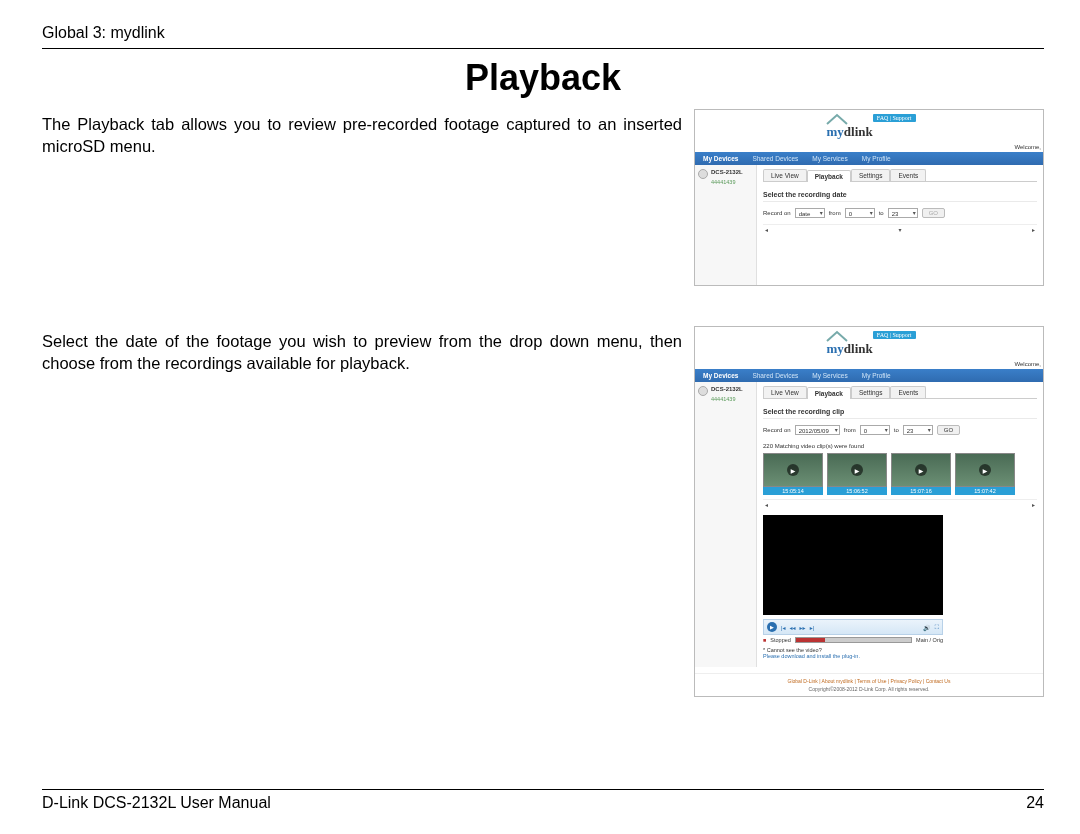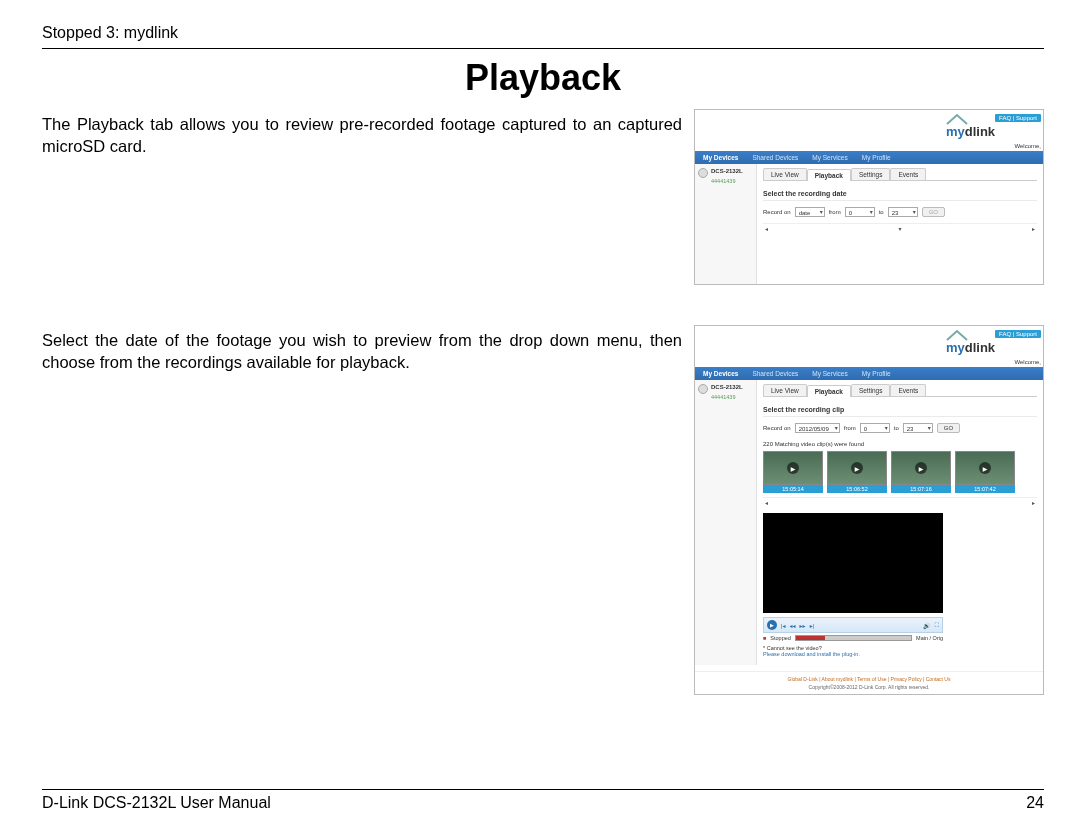--- a/index.html
+++ b/index.html
@@ -50,23 +50,24 @@
   .shot-box {
     border: 1px solid #bbb;
     background: #fff;
     width: 350px;
     font-size: 7px;
     color: #333;
     position: relative;
   }
   .shot-top {
     display:flex;
-    justify-content:flex-end;
+    justify-content:center;
     align-items:flex-start;
     padding: 4px 2px 0 6px;
+    font-family: Liberation Serif, serif;
   }
   .logo {
     font-size: 13px;
     font-weight: 700;
     color: #333;
     position: relative;
     padding-top: 10px;
   }
   .logo .my { color: #2a6fb0; }
   .logo .roof {
@@ -300,26 +301,26 @@
   .footer-row {
     display:flex;
     justify-content:space-between;
     font-size:16px;
   }
 </style>
 </head>
 <body>
 
 <div class="page">
-  <div class="section-header">Stopped 3: mydlink</div>
+  <div class="section-header">Global 3: mydlink</div>
   <hr class="hr">
   <h1 class="main-title">Playback</h1>
 
   <div class="row">
-    <div class="text-col">The Playback tab allows you to review pre-recorded footage captured to an captured microSD card.</div>
+    <div class="text-col">The Playback tab allows you to review pre-recorded footage captured to an inserted microSD menu.</div>
     <div class="shot-col">
       <div class="shot-box">
         <div class="shot-top">
           <div class="logo">
             <svg class="roof" viewBox="0 0 28 14">
                 <polyline points="1,12 11,3 21,12" fill="none" stroke="#7aa" stroke-width="2"></polyline>
               </svg>
             <span class="my">my</span><span>dlink</span>
           </div>
           <span class="faq-badge">FAQ | Support</span>

